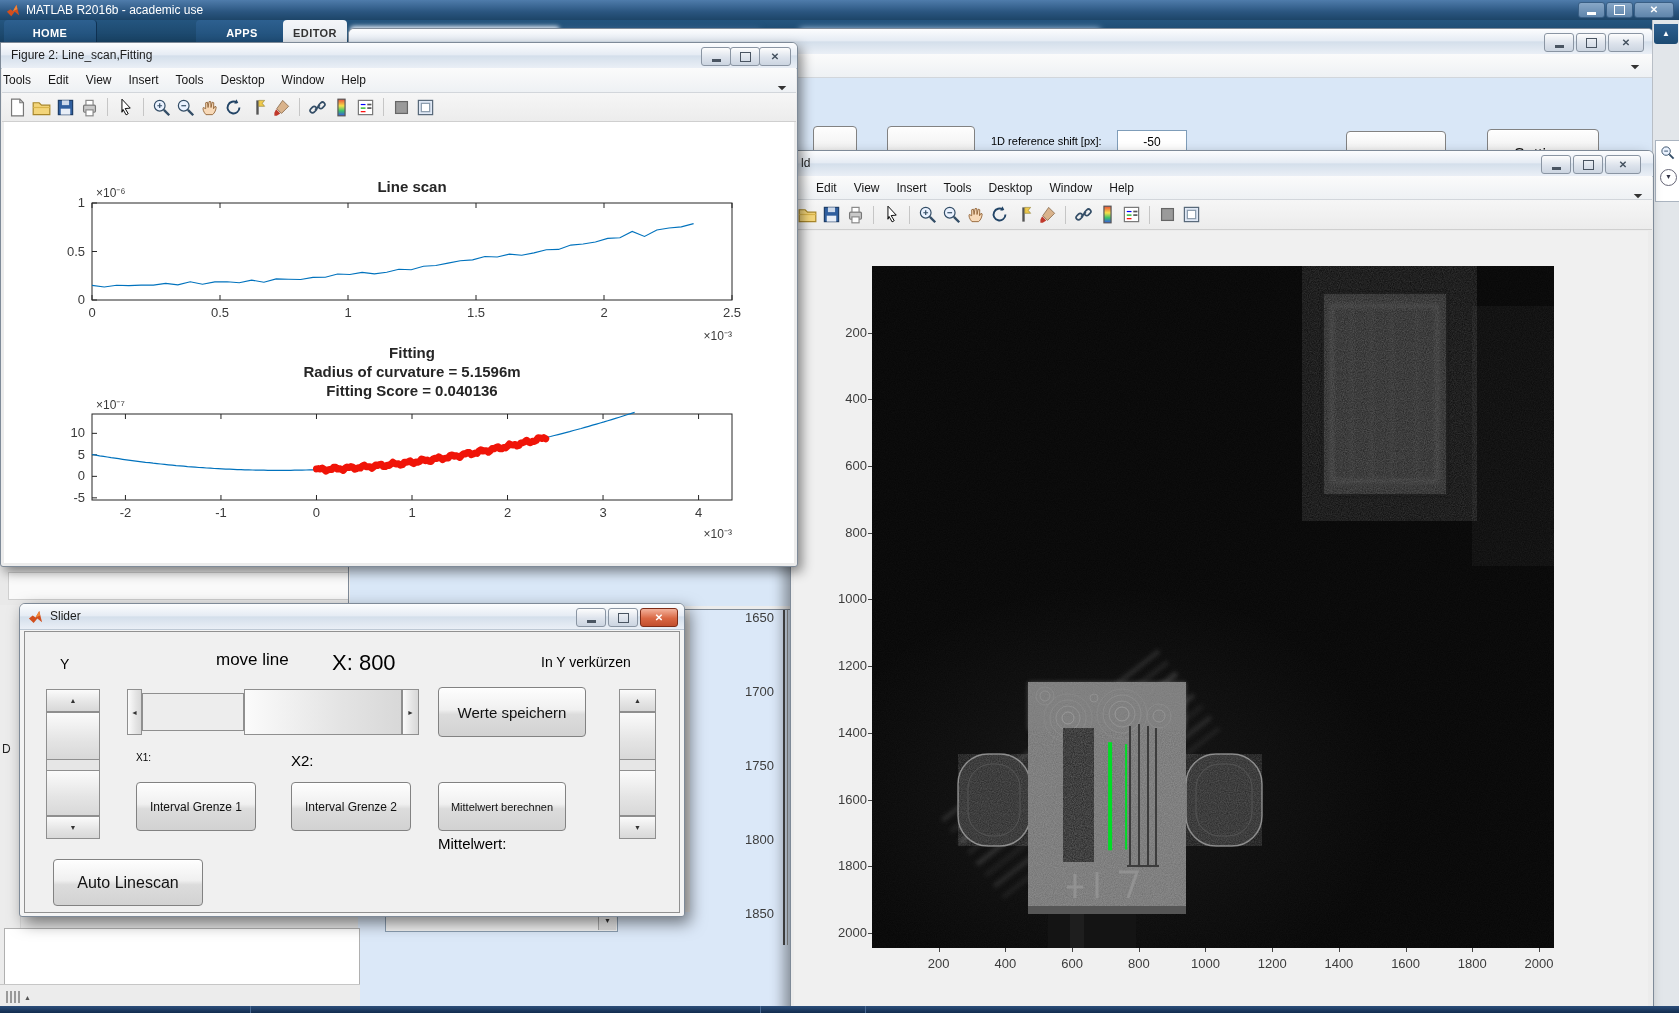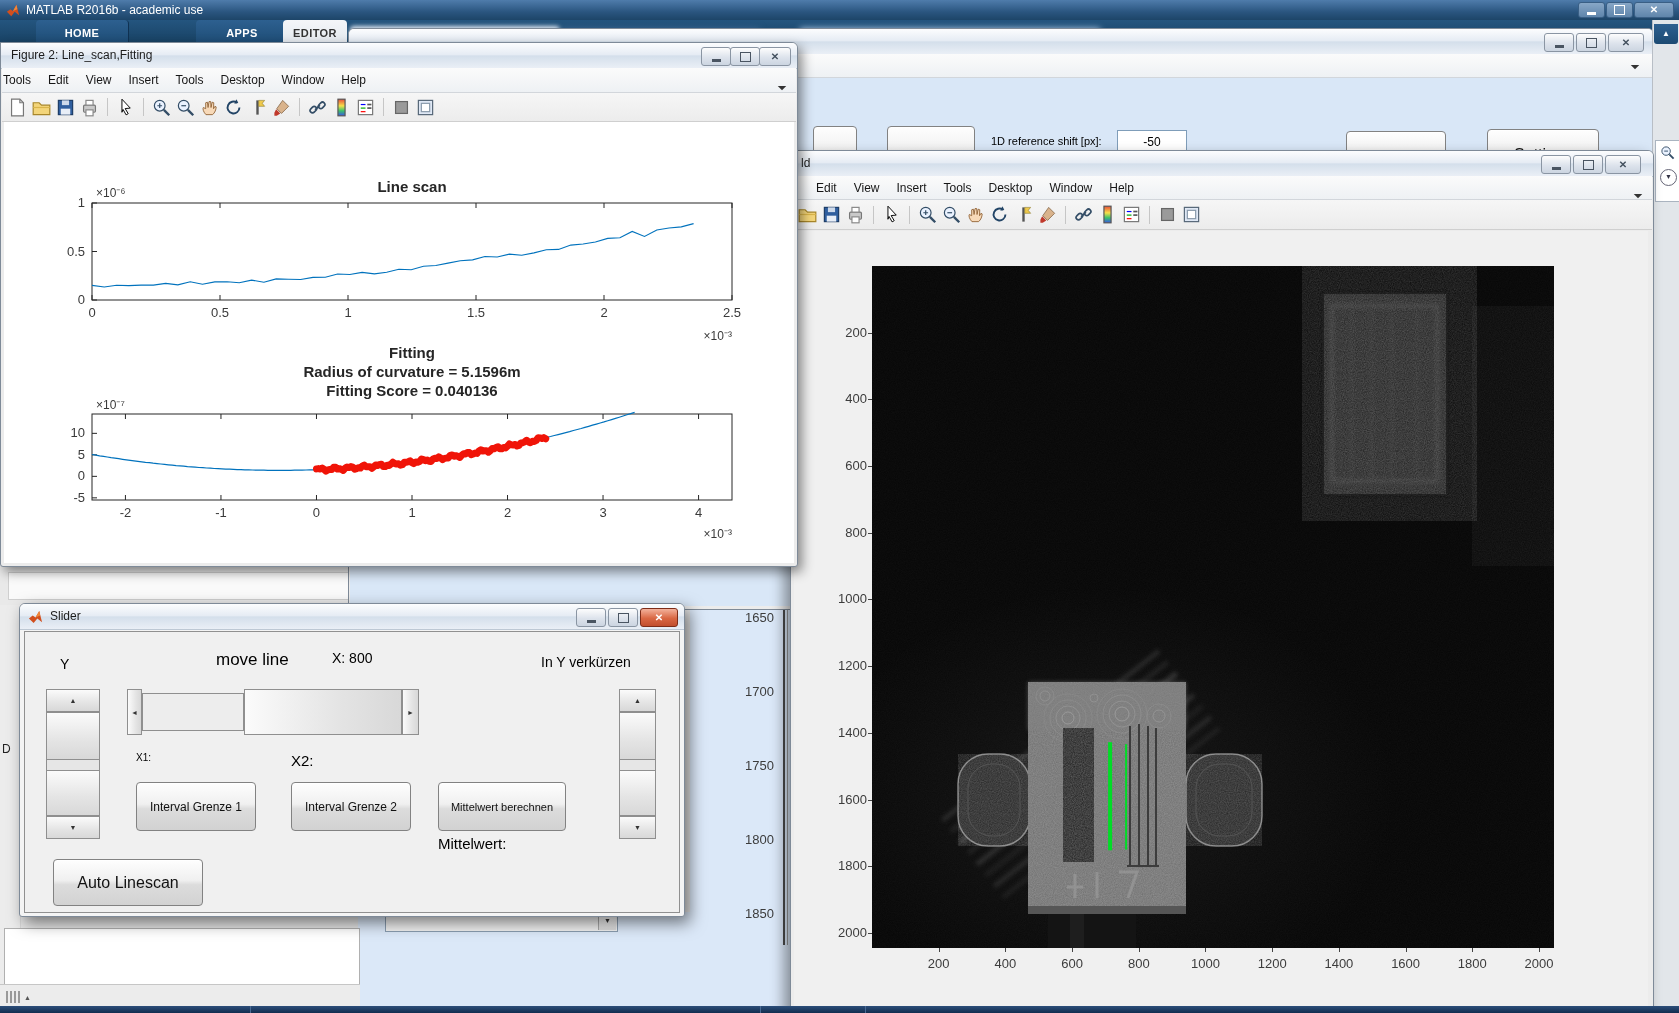--- a/index.html
+++ b/index.html
@@ -190,21 +190,21 @@
       </span>
     <span class="wbtn" style="left:1606px;top:2px;width:25px;height:14px;background:linear-gradient(#88a7c7,#5f85ab);border-color:#3a5f85;">
         <span class="g-max" style="border-color:#fff;"></span>
       </span>
     <span class="wbtn" style="left:1634px;top:2px;width:38px;height:14px;background:linear-gradient(#88a7c7,#5f85ab);border-color:#3a5f85;">
         <span class="g-x" style="color:#fff;">✕</span>
       </span>
   </div>
   <div id="ribbon">
     <div id="ribbon-tabs">
-        <span class="rtab" style="left: 4px; width: 92px; position: absolute; margin-left: 32px;">HOME</span>
+        <span class="rtab" style="left: 4px; width: 92px; position: absolute;">HOME</span>
         <span class="rtab" style="left: 100px; width: 92px; position: absolute; margin-top: 25px;">PLOTS</span>
         <span class="rtab" style="left: 196px; width: 92px; position: absolute;">APPS</span>
       </div>
 
     <div class="abs blur2" style="left:350px;top:6px;width:210px;height:16px;background:#dce6f2;border-radius:4px;"></div>
     <div class="abs blur3" style="left:560px;top:8px;width:200px;height:12px;background:#39658f;"></div>
     <div class="abs blur3" style="left:800px;top:8px;width:300px;height:10px;background:#a8c4e0;"></div>
     <div class="rtab" style="left:283px;width:64px;background:linear-gradient(#f4f6f9,#e3e8ee);color:#333;border-right:none;">
       <span>EDITOR</span>
     </div>
@@ -632,21 +632,21 @@
           <span class="g-max"></span>
         </span>
       <span class="wbtn red" style="left:620px;top:4px;width:36px;">
           <span class="g-x">✕</span>
         </span>
     </div>
     <div class="abs" style="left:4px;top:27px;width:654px;height:280px;background:#f0f0f0;border:1px solid #909090;"></div>
 
     <span class="abs" style="left:40px;top:52px;font-size:14px;color:#000;">Y</span>
     <span class="abs" style="left:196px;top:46px;font-size:17px;color:#000;">move line</span>
-    <span class="abs" style="left:312px;top:46px;font-size:14px;color:#000;">X: 800</span>
+    <span class="abs" style="left:312px;top:46px;font-size:22px;color:#000;">X: 800</span>
     <span class="abs" style="left:521px;top:50px;font-size:14px;color:#000;">In Y verkürzen</span>
 
     <div>
       <div class="sbpiece" style="left:26px;top:85px;width:54px;height:23px;">
           <span class="arr">▲</span>
         </div>
       <div class="sbpiece" style="left:26px;top:108px;width:54px;height:48px;"></div>
       <div class="abs" style="left:26px;top:156px;width:54px;height:10px;background:#e6e6e6;border-left:1px solid #8f8f8f;border-right:1px solid #8f8f8f;box-sizing:border-box;"></div>
       <div class="sbpiece" style="left:26px;top:166px;width:54px;height:46px;"></div>
       <div class="sbpiece" style="left:26px;top:212px;width:54px;height:23px;">
@@ -658,20 +658,23 @@
       <div class="sbpiece h" style="left:107px;top:85px;width:15px;height:46px;">
           <span class="arr">◄</span>
         </div>
       <div class="sbpiece h" style="left:122px;top:89px;width:102px;height:38px;background:#ededed;"></div>
       <div class="sbpiece h" style="left:224px;top:85px;width:158px;height:46px;"></div>
       <div class="sbpiece h" style="left:382px;top:85px;width:17px;height:46px;">
           <span class="arr">►</span>
         </div>
     </div>
 
+    <div class="btn7" style="left:418px;top:83px;width:146px;height:48px;font-size:15px;">
+      <span>Werte speichern</span>
+    </div>
 
     <div>
       <div class="sbpiece" style="left:599px;top:85px;width:37px;height:23px;">
           <span class="arr">▲</span>
         </div>
       <div class="sbpiece" style="left:599px;top:108px;width:37px;height:48px;"></div>
       <div class="abs" style="left:599px;top:156px;width:37px;height:10px;background:#e6e6e6;border-left:1px solid #8f8f8f;border-right:1px solid #8f8f8f;box-sizing:border-box;"></div>
       <div class="sbpiece" style="left:599px;top:166px;width:37px;height:46px;"></div>
       <div class="sbpiece" style="left:599px;top:212px;width:37px;height:23px;">
           <span class="arr">▼</span>

